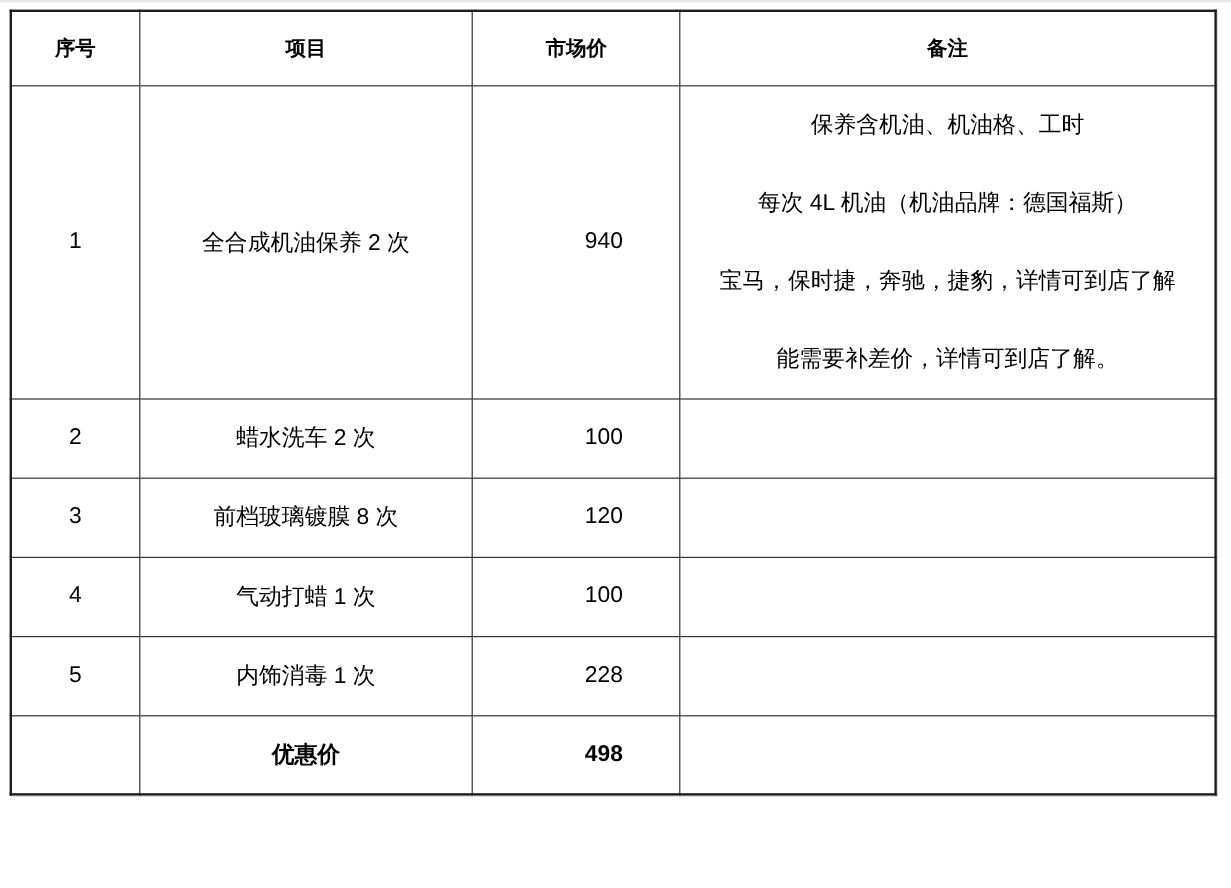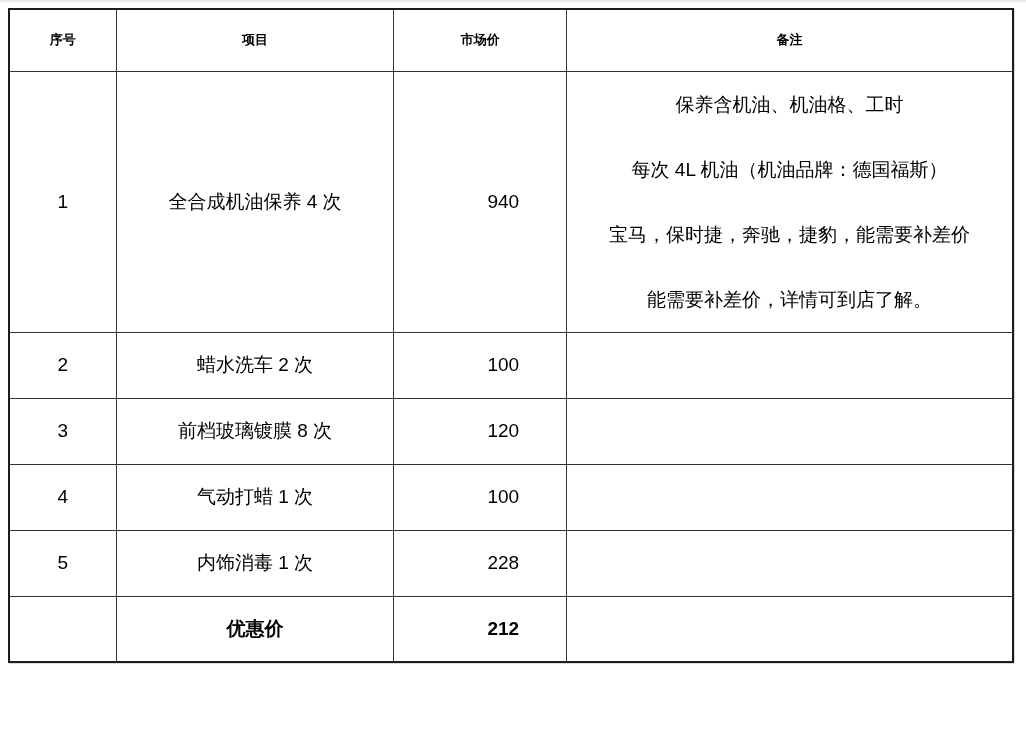--- a/index.html
+++ b/index.html
@@ -25,21 +25,21 @@
     font-size: 19px;
   }
   .price-table th, .price-table td {
     border: 1px solid #333333;
     vertical-align: middle;
     text-align: center;
     overflow: hidden;
     white-space: nowrap;
   }
   .price-table thead tr { height: 62px; }
-  .price-table thead th { font-weight: 700; font-size: 13px; }
+  .price-table thead th { font-weight: 700; font-size: 17px; }
   .price-table tbody tr { height: 66px; }
   .price-table tbody tr.tall-row { height: 259px; }
   .price-table tbody tr.bold-row { font-weight: 700; margin-left: 24px; }
   .col-no    { width: 101px; }
   .col-item  { width: 262px; }
   .col-price { width: 163px; padding-left: 46px; }
   .col-remark {
     width: 421px;
     text-align: left;
     padding: 0 10px;
@@ -66,26 +66,26 @@
     <tr>
       <th>序号</th>
       <th>项目</th>
       <th>市场价</th>
       <th>备注</th>
     </tr>
   </thead>
   <tbody>
       <tr class="tall-row">
         <td class="col-no">1</td>
-        <td class="col-item">全合成机油保养 4 次</td>
+        <td class="col-item">全合成机油保养 2 次</td>
         <td class="col-price">940</td>
         <td class="col-remark">
           <div class="remark-line">保养含机油、机油格、工时</div>
           <div class="remark-line">每次 4L 机油（机油品牌：德国福斯）</div>
-          <div class="remark-line">宝马，保时捷，奔驰，捷豹，能需要补差价</div>
+          <div class="remark-line">宝马，保时捷，奔驰，捷豹，详情可到店了解</div>
           <div class="remark-line">能需要补差价，详情可到店了解。</div>
         </td>
       </tr>
       <tr>
         <td class="col-no">2</td>
         <td class="col-item">蜡水洗车 2 次</td>
         <td class="col-price">100</td>
         <td class="col-remark"></td>
       </tr>
       <tr>
@@ -102,17 +102,17 @@
       </tr>
       <tr>
         <td class="col-no">5</td>
         <td class="col-item">内饰消毒 1 次</td>
         <td class="col-price">228</td>
         <td class="col-remark"></td>
       </tr>
       <tr class="bold-row">
         <td class="col-no"></td>
         <td class="col-item">优惠价</td>
-        <td class="col-price">212</td>
+        <td class="col-price">498</td>
         <td class="col-remark"></td>
       </tr>
     </tbody>
 </table>
 
 </body></html>

